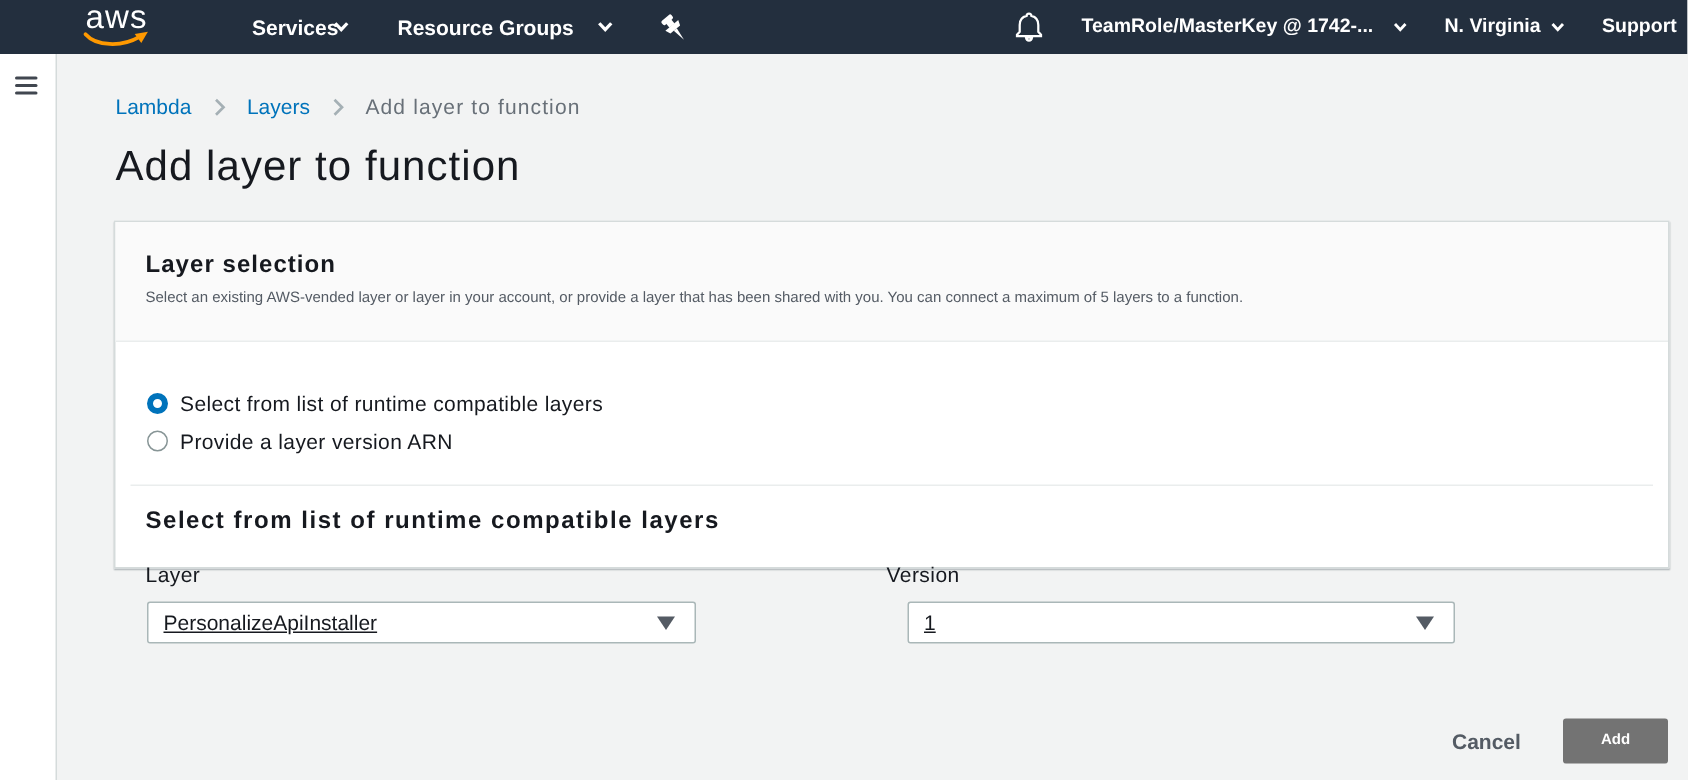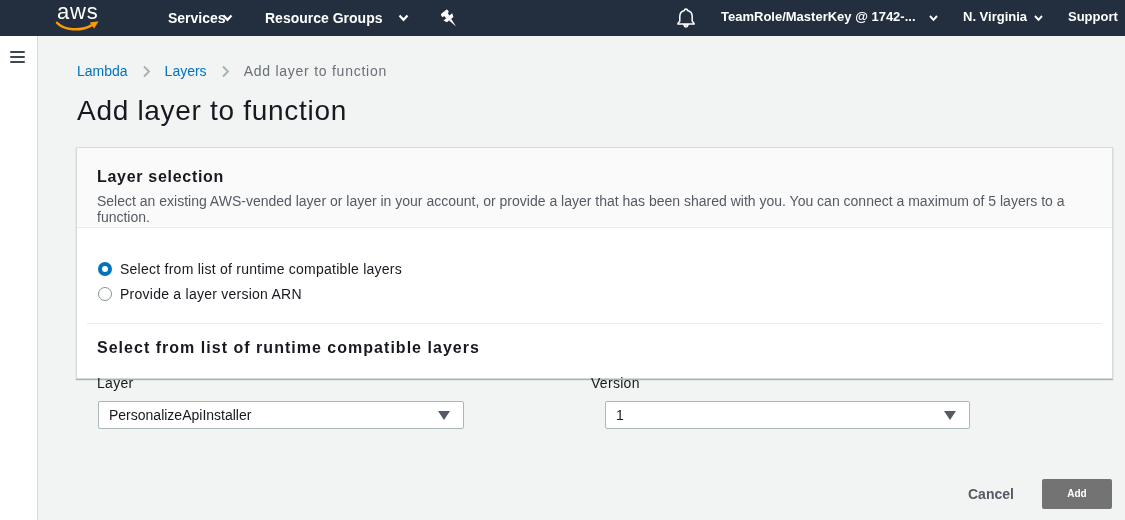--- a/index.html
+++ b/index.html
@@ -27,38 +27,38 @@
         letter-spacing:0.7px; }
 
   
   #card { position:absolute; left:76px; top:147px; width:1037px; height:232px;
           background:#ffffff; border:1px solid #d5dbdb; border-radius:0;
           box-shadow:0 1px 1px 0 rgba(0,28,36,.3); }
   #card-head { position:absolute; left:0; top:0; width:100%; height:80px; background:#fafafa;
                border-bottom:1px solid #eaeded; }
   #card-title { position:absolute; left:20px; top:20px; font-size:16px; font-weight:700; color:#16191f;
                 letter-spacing:0.7px; }
-  #card-desc { position:absolute; left:20px; top:45px; font-size:14px; color:#545b64; width:1000px; }
+  #card-desc { position:absolute; left:20px; top:45px; font-size:10px; color:#545b64; width:1000px; }
 
   .radio-row { position:absolute; left:21px; height:14px; }
   .radio { position:absolute; left:0; top:0; width:14px; height:14px; border-radius:50%; background:#fff; }
   .radio.sel { border:4.6px solid #0073bb; }
   .radio.unsel { border:1px solid #879596; }
   .radio-label { position:absolute; left:22px; top:-1px; font-size:14px; color:#16191f; white-space:nowrap;
                  letter-spacing:0.25px; }
 
   #divider2 { position:absolute; left:10px; top:175px; width:1015px; height:1px; background:#eaeded; }
 
   #sec-head { position:absolute; left:20px; top:191px; font-size:16px; font-weight:700; color:#16191f;
               letter-spacing:1.02px; }
 
   .field-label { position:absolute; top:227px; font-size:14px; color:#16191f; letter-spacing:0.3px; }
   .select-box { position:absolute; top:253px; height:28px; background:#fff;
                 border:1px solid #aab7b8; border-radius:2px; }
-  .select-text { position:absolute; left:10px; top:5px; font-size:14px; color:#16191f; }
+  .select-text { position:absolute; left:10px; top:5px; font-size:14px; color:#16191f;text-decoration:underline; }
   .select-arrow { position:absolute; top:9px; width:0; height:0;
                   border-left:6.5px solid transparent; border-right:6.5px solid transparent;
                   border-top:9.5px solid #545b64; }
 
   
   #cancel { position:absolute; left:968px; top:486px; font-size:14px; font-weight:700; color:#545b64; }
   #addbtn { position:absolute; left:1042px; top:479px; width:70px; height:30px; background:#737373;
             border-radius:2px; color:#ffffff; font-size:10px; font-weight:700;
             text-align:center; line-height:30px; }
 </style>

